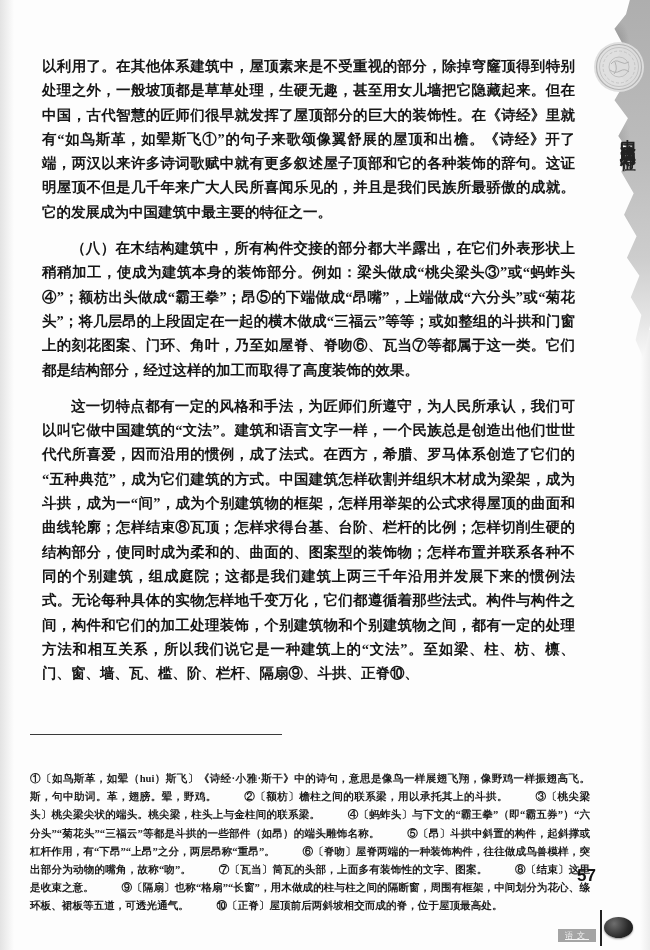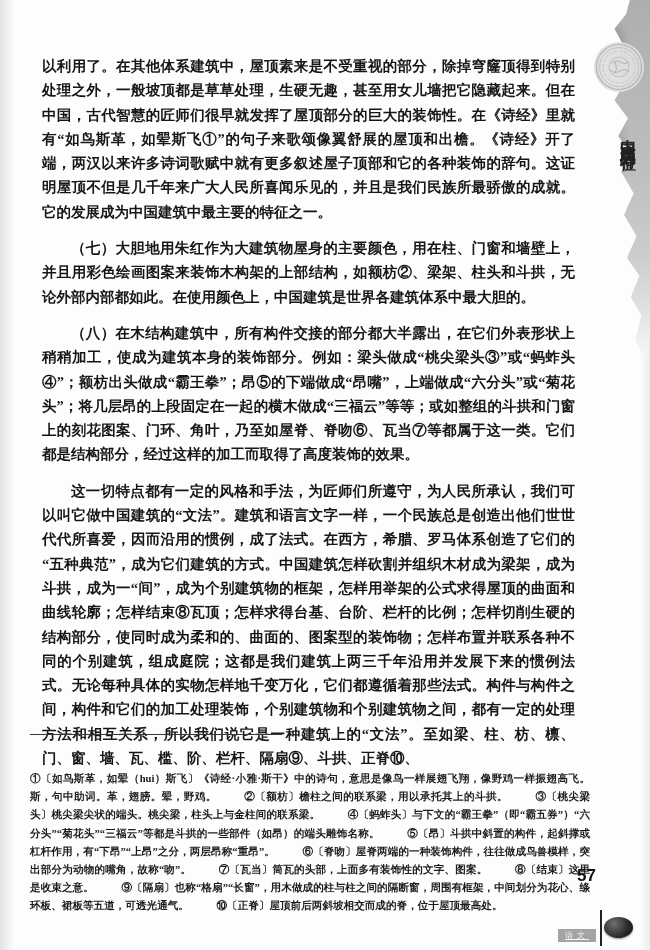--- a/index.html
+++ b/index.html
@@ -107,21 +107,20 @@
       <circle cx="26" cy="29" r="16" fill="none" stroke="#bdbdbd" stroke-width="0.8" stroke-dasharray="3 2"></circle>
       <circle cx="26" cy="29" r="10" fill="none" stroke="#b8b8b8" stroke-width="0.8"></circle>
       <path d="M18 26 q4 -5 9 -2 q5 3 9 0 M17 32 q5 4 10 1 q5 -3 9 1 M22 24 q3 8 -1 12" fill="none" stroke="#ababab" stroke-width="0.9"></path>
     </svg>
   </div>
 
   <div class="side-title">中国建筑的特征</div>
 
   <div class="body-text">
     <p class="no-indent">以利用了。在其他体系建筑中，屋顶素来是不受重视的部分，除掉穹窿顶得到特别处理之外，一般坡顶都是草草处理，生硬无趣，甚至用女儿墙把它隐藏起来。但在中国，古代智慧的匠师们很早就发挥了屋顶部分的巨大的装饰性。在《诗经》里就有“如鸟斯革，如翚斯飞①”的句子来歌颂像翼舒展的屋顶和出檐。《诗经》开了端，两汉以来许多诗词歌赋中就有更多叙述屋子顶部和它的各种装饰的辞句。这证明屋顶不但是几千年来广大人民所喜闻乐见的，并且是我们民族所最骄傲的成就。它的发展成为中国建筑中最主要的特征之一。</p>
-    <p>（七）大胆地用朱红作为大建筑物屋身的主要颜色，用在柱、门窗和墙壁上，并且用彩色绘画图案来装饰木构架的上部结构，如额枋②、梁架、柱头和斗拱，无论外部内部都如此。在使用颜色上，中国建筑是世界各建筑体系中最大胆的。</p>
     <p>（八）在木结构建筑中，所有构件交接的部分都大半露出，在它们外表形状上稍稍加工，使成为建筑本身的装饰部分。例如：梁头做成“桃尖梁头③”或“蚂蚱头④”；额枋出头做成“霸王拳”；昂⑤的下端做成“昂嘴”，上端做成“六分头”或“菊花头”；将几层昂的上段固定在一起的横木做成“三福云”等等；或如整组的斗拱和门窗上的刻花图案、门环、角叶，乃至如屋脊、脊吻⑥、瓦当⑦等都属于这一类。它们都是结构部分，经过这样的加工而取得了高度装饰的效果。</p>
     <p>这一切特点都有一定的风格和手法，为匠师们所遵守，为人民所承认，我们可以叫它做中国建筑的“文法”。建筑和语言文字一样，一个民族总是创造出他们世世代代所喜爱，因而沿用的惯例，成了法式。在西方，希腊、罗马体系创造了它们的“五种典范”，成为它们建筑的方式。中国建筑怎样砍割并组织木材成为梁架，成为斗拱，成为一“间”，成为个别建筑物的框架，怎样用举架的公式求得屋顶的曲面和曲线轮廓；怎样结束⑧瓦顶；怎样求得台基、台阶、栏杆的比例；怎样切削生硬的结构部分，使同时成为柔和的、曲面的、图案型的装饰物；怎样布置并联系各种不同的个别建筑，组成庭院；这都是我们建筑上两三千年沿用并发展下来的惯例法式。无论每种具体的实物怎样地千变万化，它们都遵循着那些法式。构件与构件之间，构件和它们的加工处理装饰，个别建筑物和个别建筑物之间，都有一定的处理方法和相互关系，所以我们说它是一种建筑上的“文法”。至如梁、柱、枋、檩、门、窗、墙、瓦、槛、阶、栏杆、隔扇⑨、斗拱、正脊⑩、</p>
   </div>
 
   <div class="fn-divider"></div>
 
   <div class="footnotes">
     <span class="fn">①〔如鸟斯革，如翚（hui）斯飞〕《诗经·小雅·斯干》中的诗句，意思是像鸟一样展翅飞翔，像野鸡一样振翅高飞。斯，句中助词。革，翅膀。翚，野鸡。</span><span class="fn">②〔额枋〕檐柱之间的联系梁，用以承托其上的斗拱。</span><span class="fn">③〔桃尖梁头〕桃尖梁尖状的端头。桃尖梁，柱头上与金柱间的联系梁。</span><span class="fn">④〔蚂蚱头〕与下文的“霸王拳”（即“霸五券”）“六分头”“菊花头”“三福云”等都是斗拱的一些部件（如昂）的端头雕饰名称。</span><span class="fn">⑤〔昂〕斗拱中斜置的构件，起斜撑或杠杆作用，有“下昂”“上昂”之分，两层昂称“重昂”。</span><span class="fn">⑥〔脊吻〕屋脊两端的一种装饰构件，往往做成鸟兽模样，突出部分为动物的嘴角，故称“吻”。</span><span class="fn">⑦〔瓦当〕筒瓦的头部，上面多有装饰性的文字、图案。</span><span class="fn">⑧〔结束〕这里是收束之意。</span><span class="fn">⑨〔隔扇〕也称“格扇”“长窗”，用木做成的柱与柱之间的隔断窗，周围有框架，中间划分为花心、绦环板、裙板等五道，可透光通气。</span><span class="fn">⑩〔正脊〕屋顶前后两斜坡相交而成的脊，位于屋顶最高处。</span>
   </div>
 

